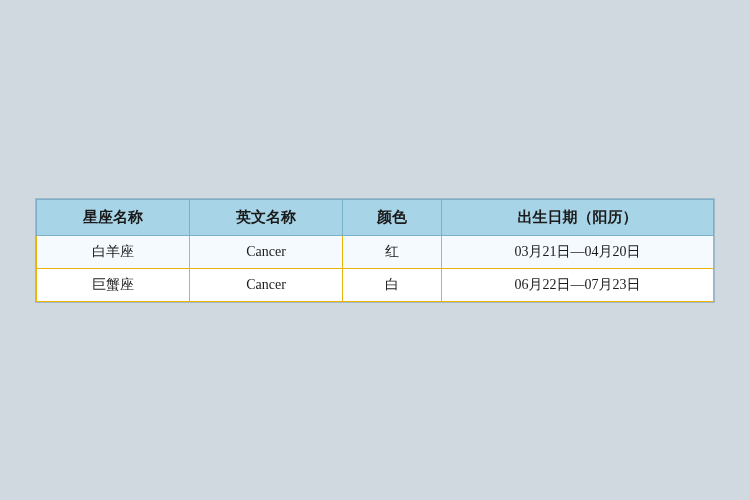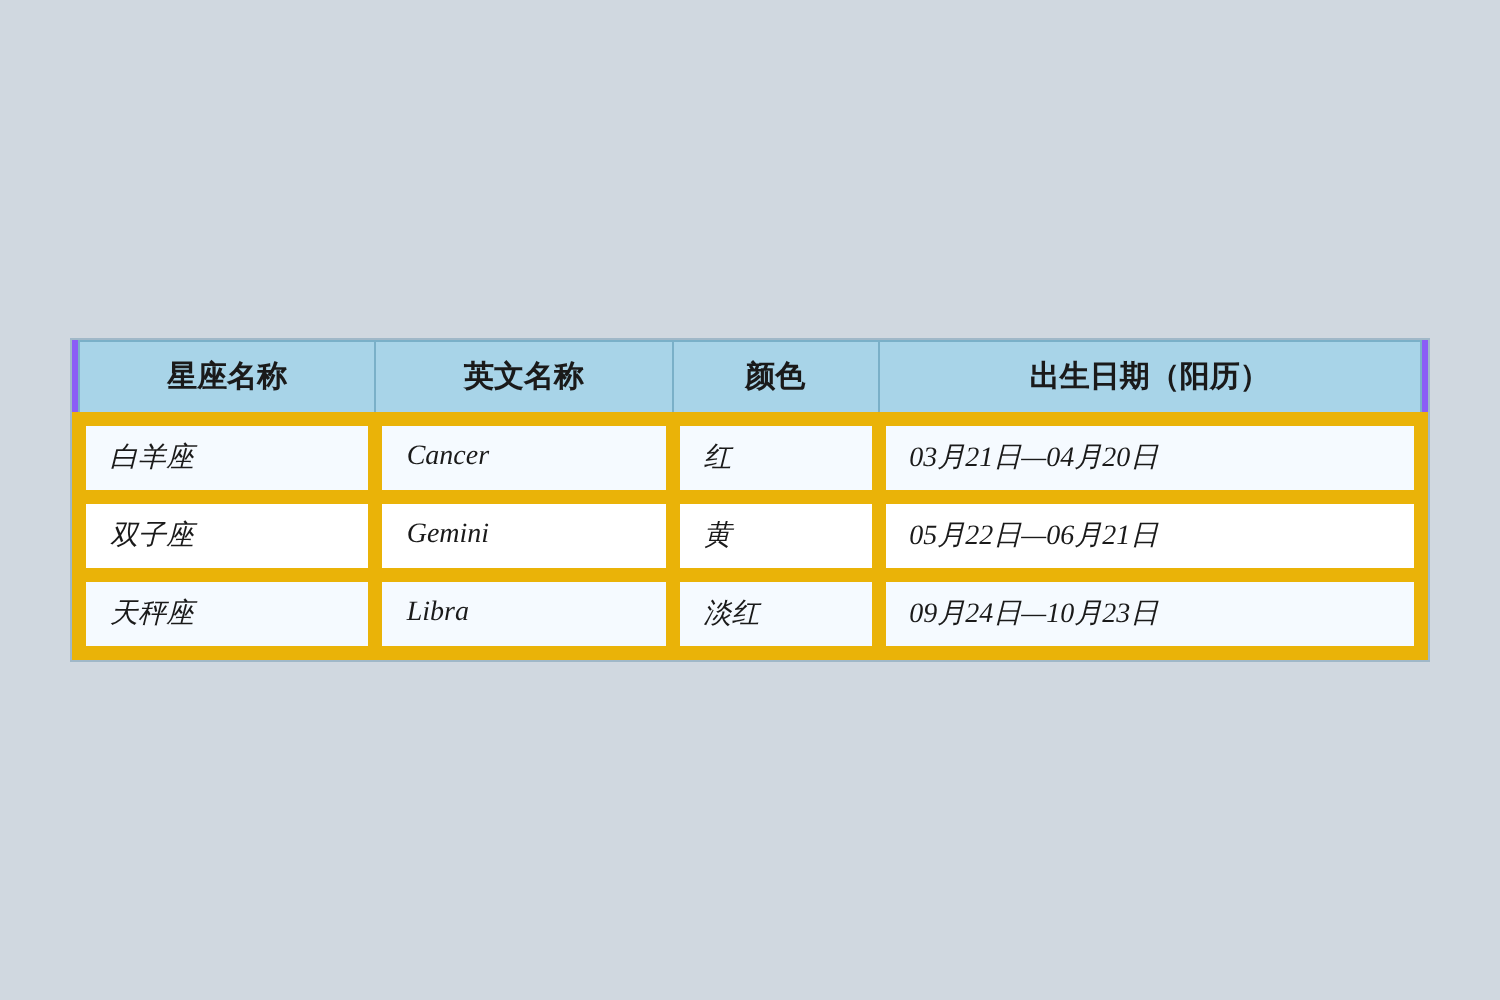--- a/index.html
+++ b/index.html
@@ -33,25 +33,25 @@
       background-color: #a8d4e8;
       border: 1px solid #7ab0c8;
       padding: 8px 12px;
       text-align: center;
       font-size: 15px;
       font-weight: bold;
       color: #1a1a1a;
     }
 
     tbody tr td {
-      border: 7px solid #eab308;
+      border: 1px solid #eab308;
       padding: 7px 12px;
+      text-align: center;
       font-size: 14px;
       color: #1a1a1a;
-      font-style: italic;
     }
 
     tbody tr:nth-child(odd) {
       background-color: #f5faff;
     }
 
     tbody tr:nth-child(even) {
       background-color: #ffffff;
     }
   </style>
@@ -69,26 +69,20 @@
       </tr>
     </thead>
     <tbody id="table-body">
     <tr>
           <td>白羊座</td>
           <td>Cancer</td>
           <td>红</td>
           <td>03月21日—04月20日</td>
         </tr>
         <tr>
-          <td>双子座</td>
-          <td>Gemini</td>
-          <td>黄</td>
-          <td>05月22日—06月21日</td>
-        </tr>
-        <tr>
-          <td>天秤座</td>
-          <td>Libra</td>
-          <td>淡红</td>
-          <td>09月24日—10月23日</td>
+          <td>巨蟹座</td>
+          <td>Cancer</td>
+          <td>白</td>
+          <td>06月22日—07月23日</td>
         </tr>
       </tbody>
   </table>
 </div>
 
 </body></html>

